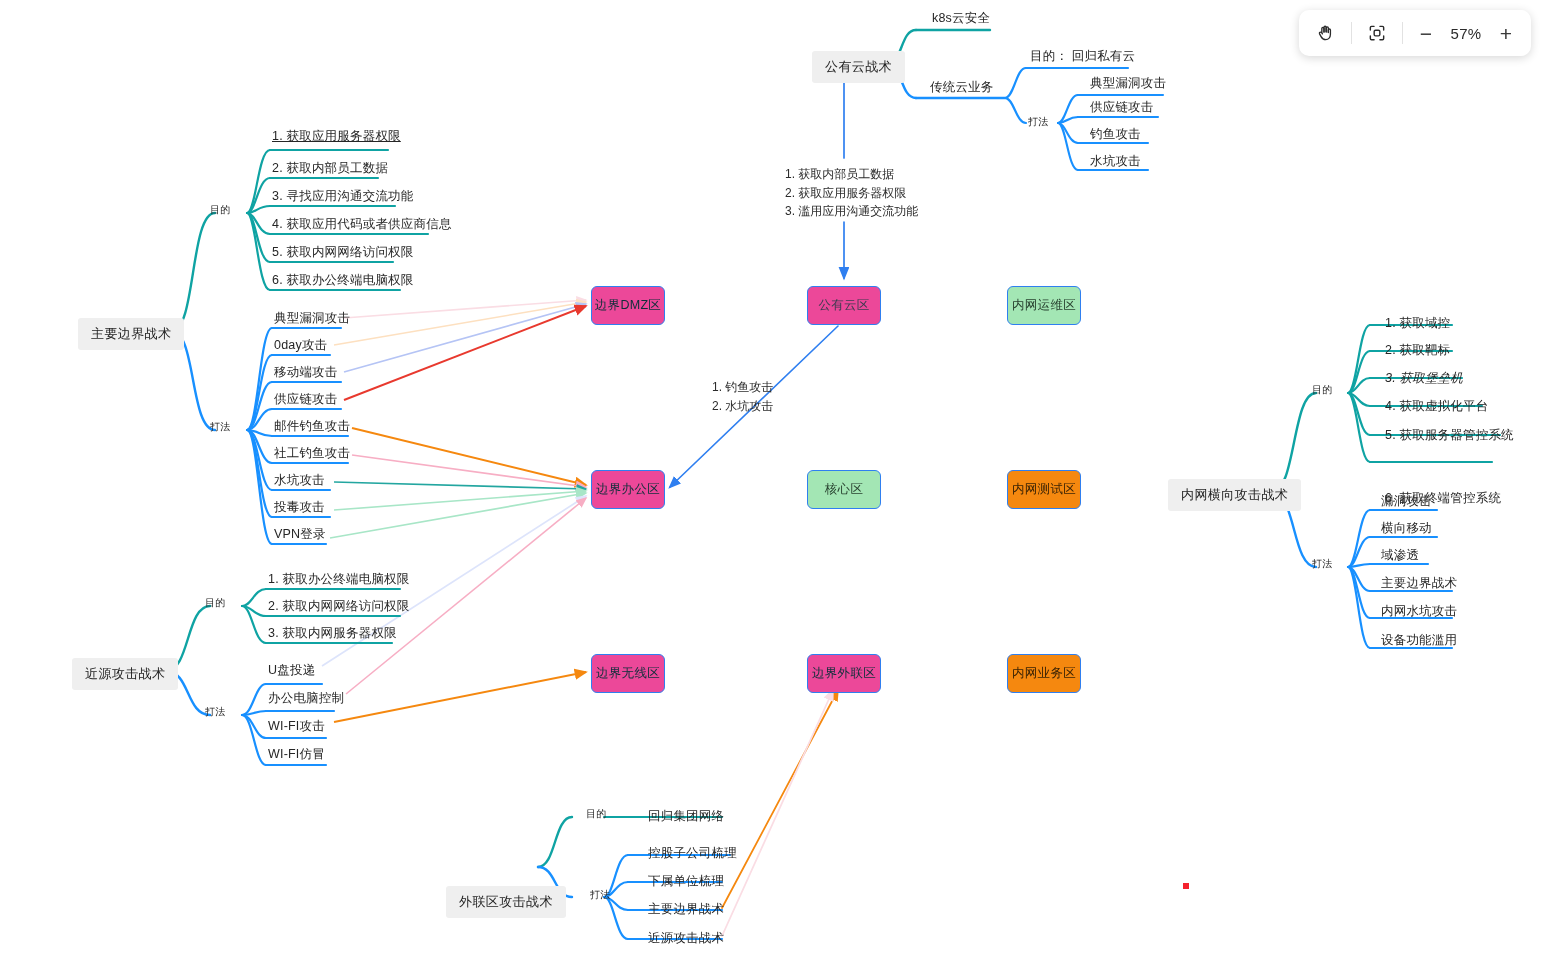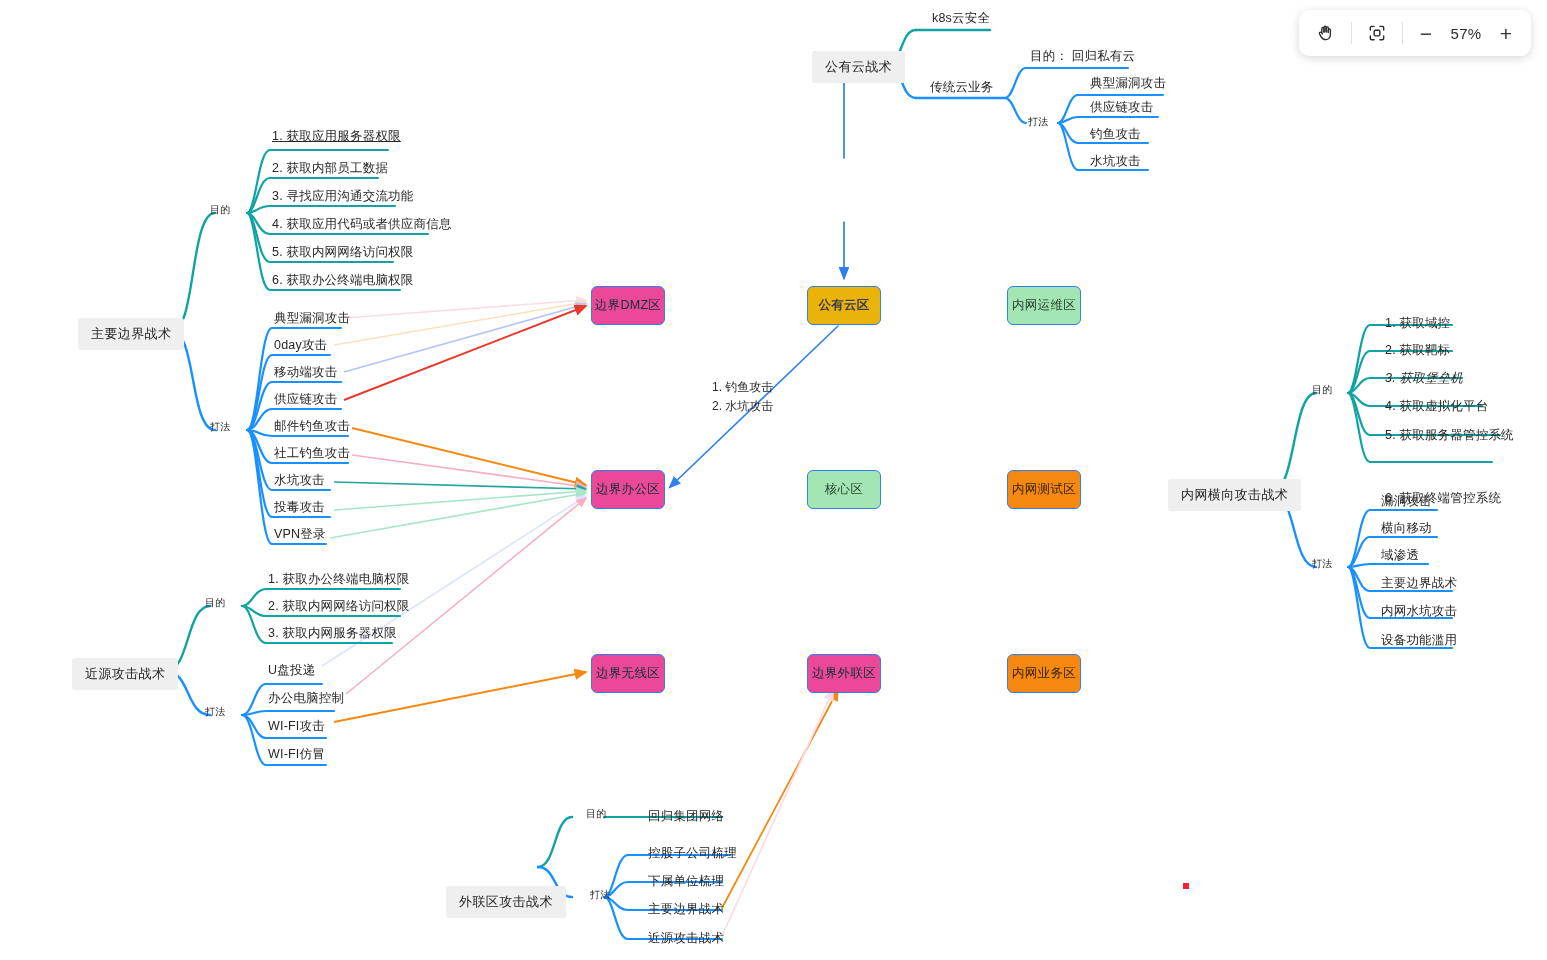--- a/index.html
+++ b/index.html
@@ -55,21 +55,21 @@
     height: 39px;
     border-radius: 6px;
     border: 1.6px solid #2f7ff0;
     display: flex;
     align-items: center;
     justify-content: center;
     font-size: 12.5px;
     letter-spacing: 0.3px;
   }
   .zone-cyan   { background: #ec4899; color: #0d2f3a; border-color: #2f7ff0; text-align: right; }
-  .zone-purple { background: #eab308; color: #3b3b4f; border-color: #2f7ff0; font-weight: bold; }
+  .zone-purple { background: #ec4899; color: #3b3b4f; border-color: #2f7ff0; }
   .zone-green  { background: #a3e6b4; color: #27402e; border-color: #2f7ff0; }
   .zone-orange { background: #f5880f; color: #3a2305; border-color: #2f7ff0; }
 
   
   .annot {
     position: absolute;
     font-size: 12px;
     color: #2b2b2b;
     line-height: 18.5px;
     white-space: nowrap;
@@ -378,20 +378,25 @@
   <div class="zone zone-cyan" style="left:591px;  top:286px;">边界DMZ区</div>
   <div class="zone zone-purple" style="left:807px;  top:286px;">公有云区</div>
   <div class="zone zone-green" style="left:1007px; top:286px;">内网运维区</div>
   <div class="zone zone-cyan" style="left:591px;  top:470px;">边界办公区</div>
   <div class="zone zone-green" style="left:807px;  top:470px;">核心区</div>
   <div class="zone zone-orange" style="left:1007px; top:470px;">内网测试区</div>
   <div class="zone zone-cyan" style="left:591px;  top:654px;">边界无线区</div>
   <div class="zone zone-cyan" style="left:807px;  top:654px;">边界外联区</div>
   <div class="zone zone-orange" style="left:1007px; top:654px;">内网业务区</div>
 
+  <div class="annot" style="left:785px; top:165px;">
+    <div>1. 获取内部员工数据</div>
+    <div>2. 获取应用服务器权限</div>
+    <div>3. 滥用应用沟通交流功能</div>
+  </div>
   <div class="annot" style="left:712px; top:378px;">
     <div>1. 钓鱼攻击</div>
     <div>2. 水坑攻击</div>
   </div>
 
   <div id="dot-marker"></div>
 
   <div id="toolbar">
     <div class="tb-btn">
       <svg width="20" height="20" viewBox="0 0 24 24" fill="none" stroke="#2b2b2b" stroke-width="1.6" stroke-linecap="round" stroke-linejoin="round">

